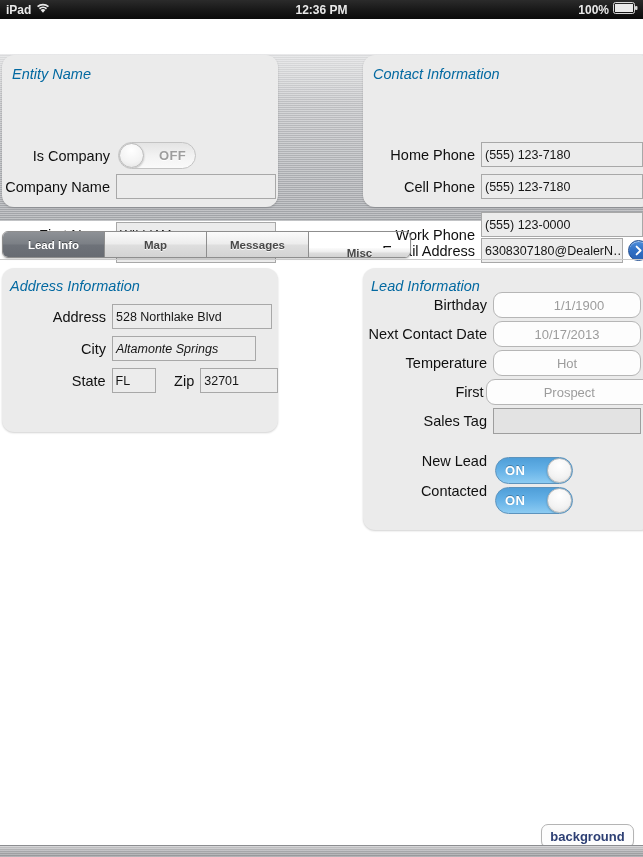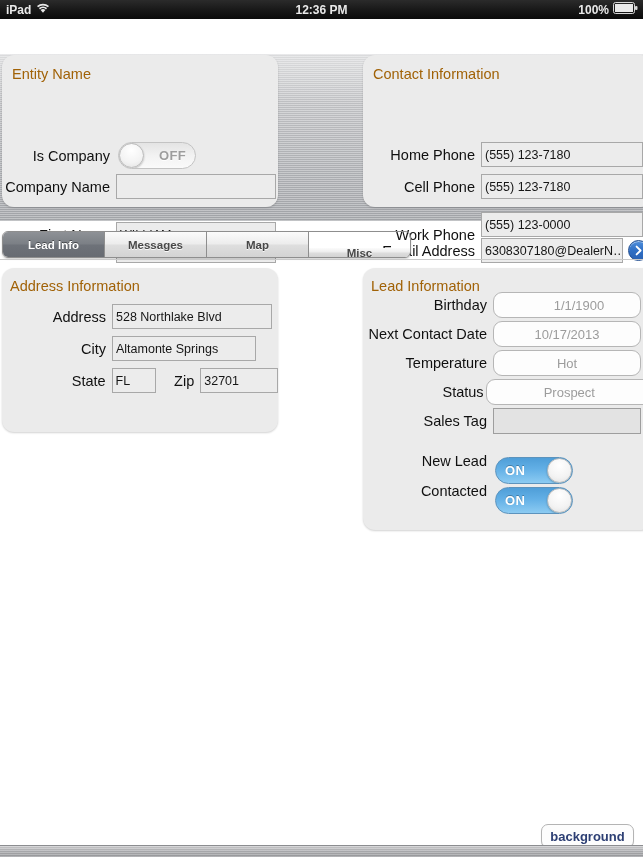--- a/index.html
+++ b/index.html
@@ -95,22 +95,23 @@
   
   .panel {
     position: absolute;
     background: #ebebeb;
     border-radius: 12px;
     box-shadow: 0 1px 2px rgba(0,0,0,.18);
   }
   .panel-title {
     position: absolute;
     font-size: 14.5px;
-    color: #a16207;
-    white-space: nowrap;
+    color: #0369a1;
+    white-space: nowrap;
+    font-style: italic;
   }
 
   
   .row {
     position: absolute;
     display: flex;
     align-items: center;
   }
   .fld-label {
     font-size: 14.5px;
@@ -364,38 +365,38 @@
       <div class="disclosure" style="margin-left:5px;">
         <svg width="11" height="11" viewBox="0 0 11 11">
           <path d="M3.6 1.6 L7.6 5.5 L3.6 9.4" fill="none" stroke="#ffffff" stroke-width="1.9" stroke-linecap="round" stroke-linejoin="round"></path>
         </svg>
       </div>
     </div>
   </div>
 
   <div class="tabbar">
     <div class="tab active">Lead Info</div>
+    <div class="tab inactive">Map</div>
     <div class="tab inactive">Messages</div>
-    <div class="tab inactive">Map</div>
     <div class="tab inactive">Misc</div>
   </div>
   <div class="tabline"></div>
 
   <div class="panel" style="left:2px; top:268px; width:276px; height:164px;">
 
     <div class="panel-title" style="left:8px; top:10px;">Address Information</div>
 
     <div class="row" style="left:0px; top:36px; width:276px;">
       <div class="fld-label" style="width:104px;">Address</div>
       <div class="tfield" style="margin-left:6px; width:160px; height:25px;">528 Northlake Blvd</div>
     </div>
 
     <div class="row" style="left:0px; top:68px; width:276px;">
       <div class="fld-label" style="width:104px;">City</div>
-      <div class="tfield" style="margin-left:6px; width:144px; height:25px;">Altamonte Springs</div>
+      <div class="tfield" style="margin-left:6px; width:144px; height:25px;font-style:italic;">Altamonte Springs</div>
     </div>
 
     <div class="row" style="left:0px; top:100px; width:276px;">
       <div class="fld-label" style="width:104px;">State</div>
       <div class="tfield" style="margin-left:6px; width:45px; height:25px;">FL</div>
       <div class="fld-label" style="width:38px;">Zip</div>
       <div class="tfield" style="margin-left:6px; width:78px; height:25px;">32701</div>
     </div>
   </div>
 
@@ -412,21 +413,21 @@
       <div class="fld-label" style="width:124px;">Next Contact Date</div>
       <div class="rfield" style="margin-left:6px; width:148px; height:26px;">10/17/2013</div>
     </div>
 
     <div class="row" style="left:0px; top:82px; width:290px;">
       <div class="fld-label" style="width:124px;">Temperature</div>
       <div class="rfield" style="margin-left:6px; width:148px; height:26px;">Hot</div>
     </div>
 
     <div class="row" style="left:0px; top:111px; width:290px;">
-      <div class="fld-label" style="width:124px;">Status</div>
+      <div class="fld-label" style="width:124px;">First</div>
       <div class="rfield" style="margin-left:2px; width:172px; height:26px;">Prospect</div>
     </div>
 
     <div class="row" style="left:0px; top:140px; width:290px;">
       <div class="fld-label" style="width:124px;">Sales Tag</div>
       <div class="tfield gfield" style="margin-left:6px; width:148px; height:26px;"></div>
     </div>
 
     <div class="row" style="left:0px; top:169px; width:290px;">
       <div class="fld-label" style="width:124px;">New Lead</div>

